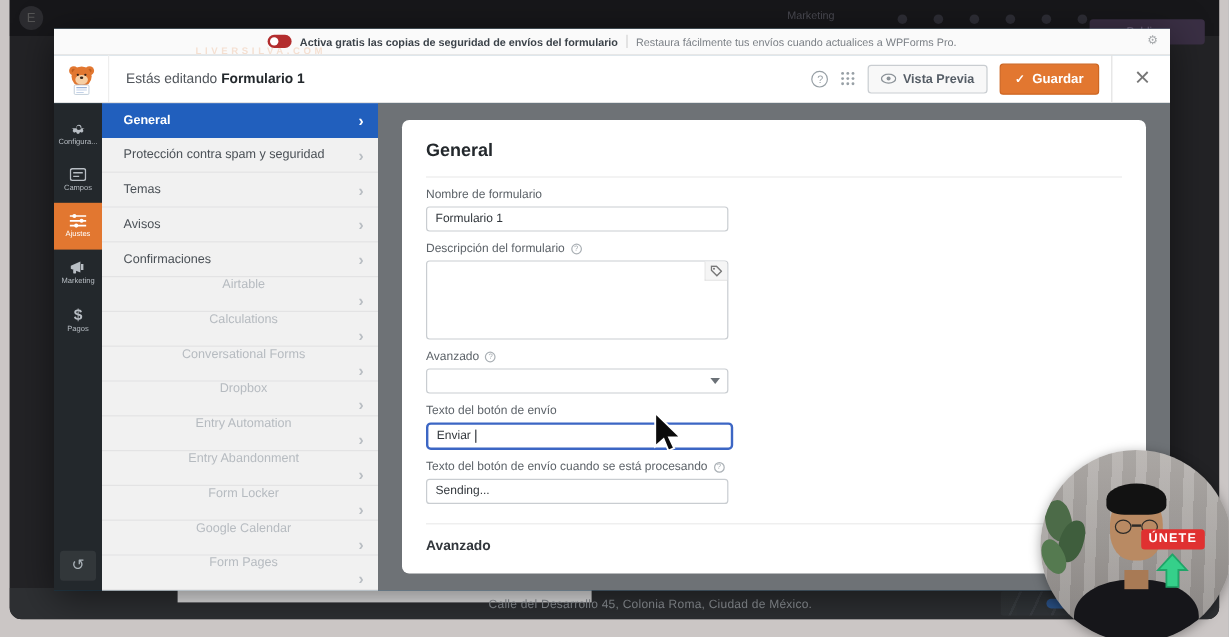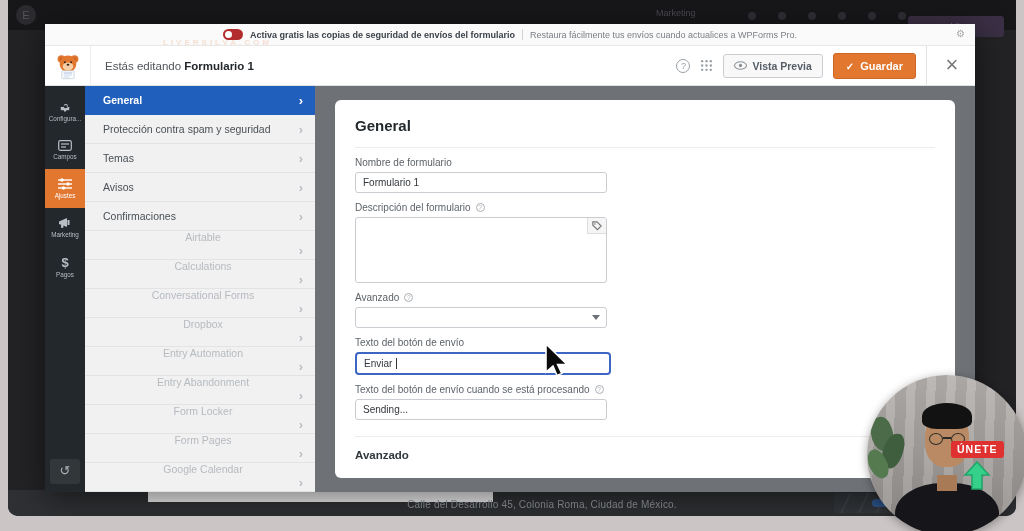--- a/index.html
+++ b/index.html
@@ -330,25 +330,25 @@
           </div>
         <div class="mi disabled">
             <span>Entry Abandonment</span>
             <span class="chev"></span>
           </div>
         <div class="mi disabled">
             <span>Form Locker</span>
             <span class="chev"></span>
           </div>
         <div class="mi disabled">
+            <span>Google Calendar</span>
+            <span class="chev"></span>
+          </div>
+        <div class="mi disabled">
             <span>Form Pages</span>
-            <span class="chev"></span>
-          </div>
-        <div class="mi disabled">
-            <span>Google Calendar</span>
             <span class="chev"></span>
           </div>
       </div>
 
       <div class="content">
         <div class="panel">
           <div class="ptitle">General</div>
           <div class="pdiv"></div>
 
           <div class="flabel">Nombre de formulario</div>

